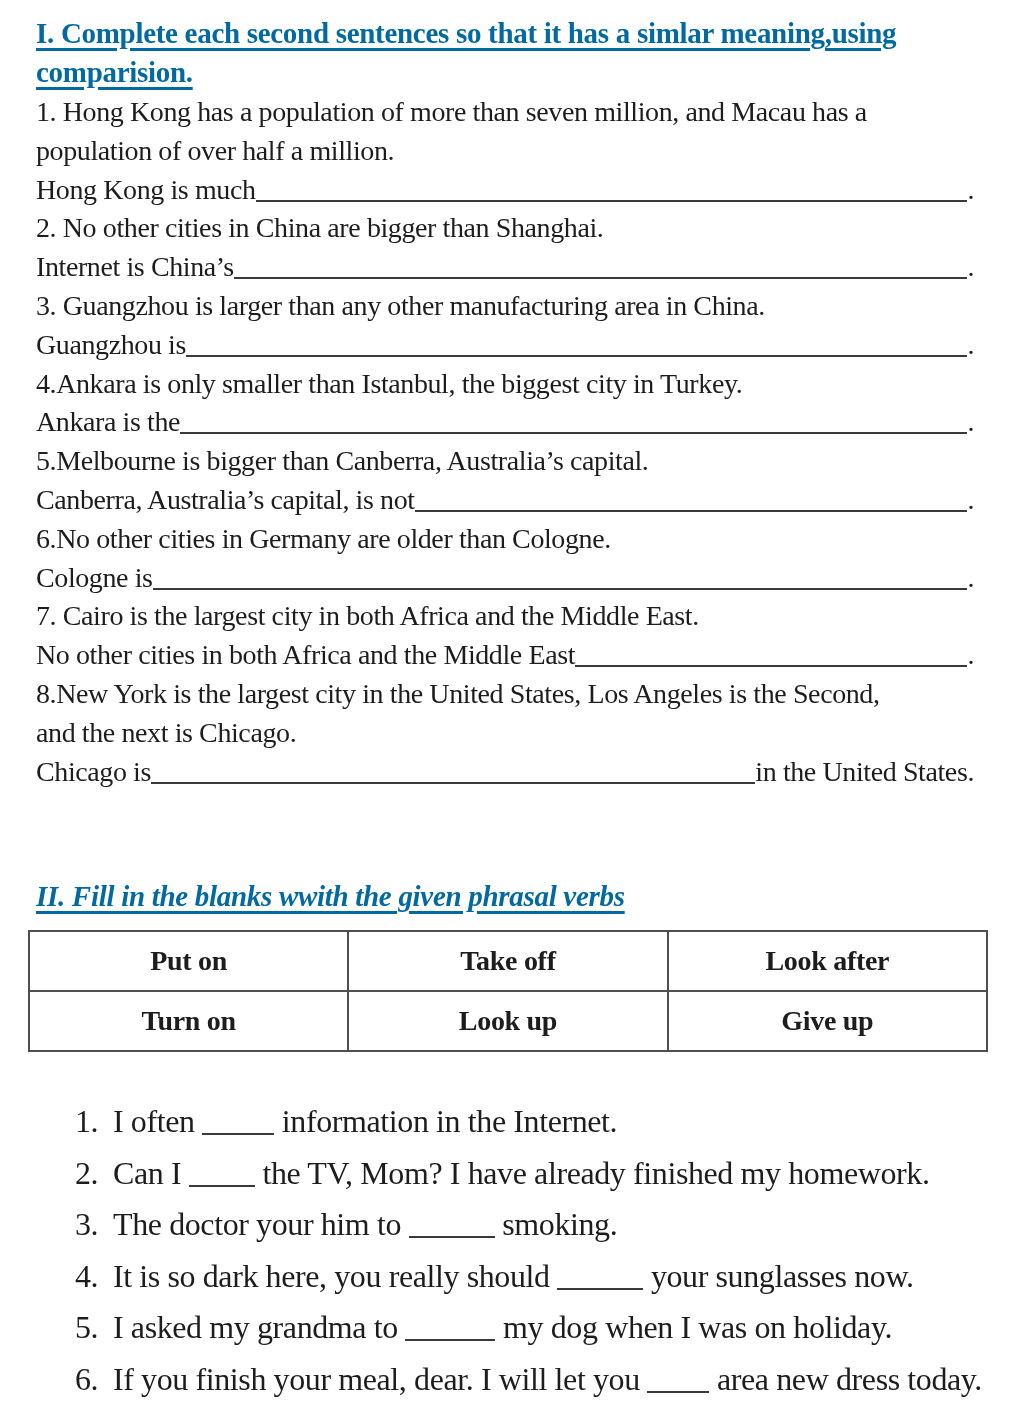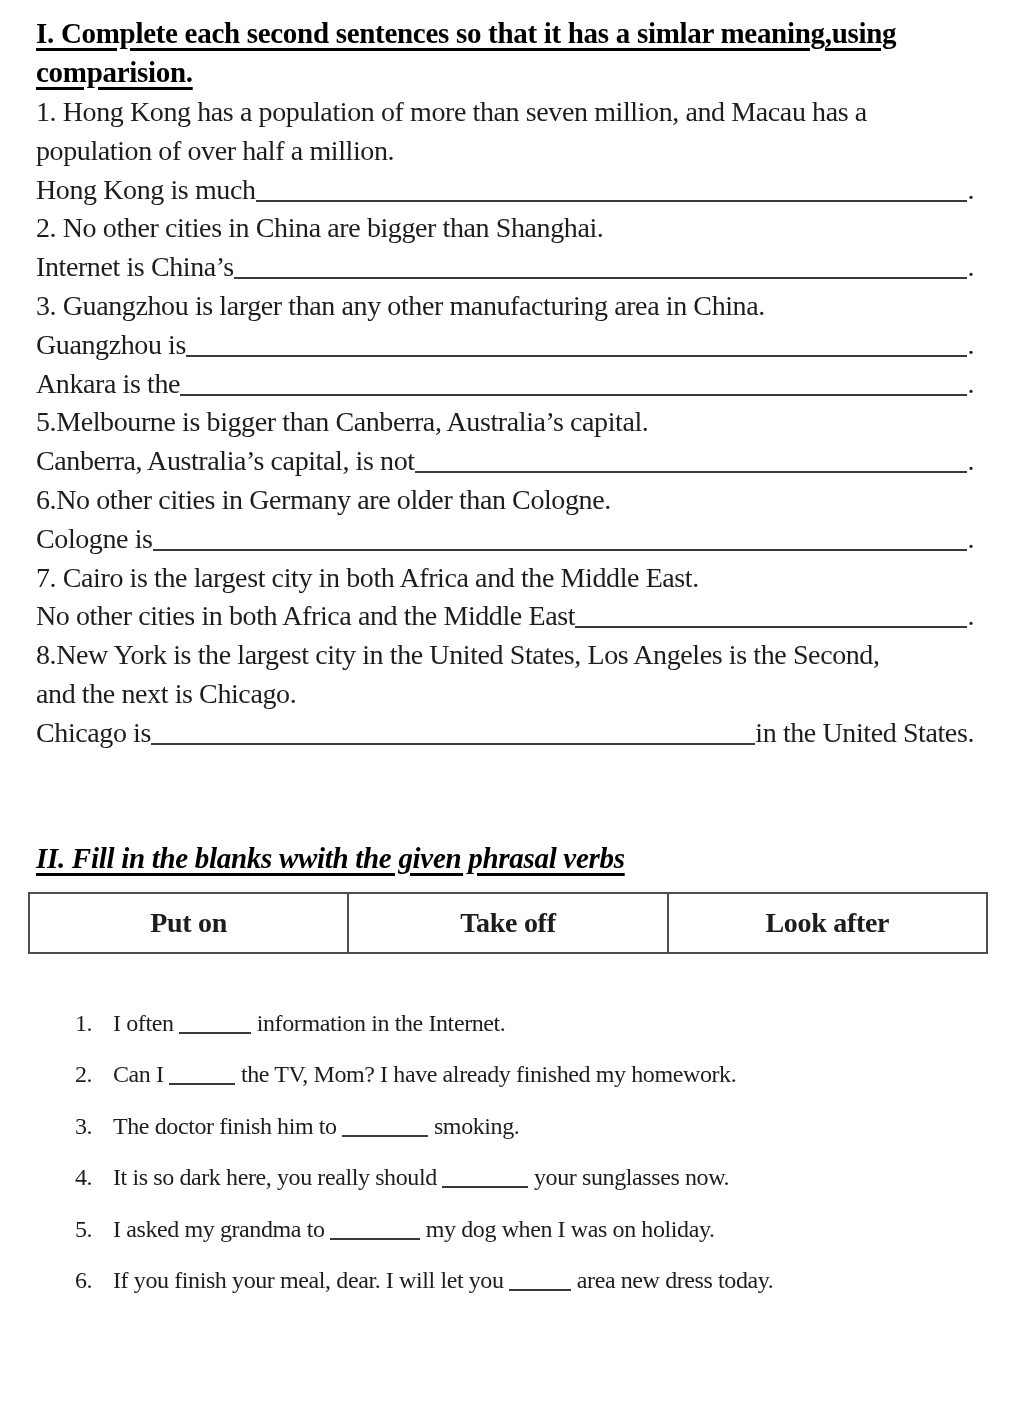--- a/index.html
+++ b/index.html
@@ -12,21 +12,21 @@
     box-sizing: border-box;
     padding: 14px 50px 0 36px;
     font-family: "Liberation Serif", "DejaVu Serif", serif;
     color: #1d1d1d;
     overflow: hidden;
   }
   .h-red {
     font-size: 29px;
     font-weight: bold;
     line-height: 39px;
-    color: #000000;
+    color: #0369a1;
     letter-spacing: -0.3px;
   }
   .h-red .u {
     text-decoration: underline;
     text-decoration-thickness: 2.5px;
     text-underline-offset: 5px;
   }
   .ex1 { margin-top: 1px; }
   .body-line {
     font-size: 28px;
@@ -61,21 +61,21 @@
     height: 34px;
     text-align: center;
     vertical-align: middle;
     font-size: 28px;
     font-weight: bold;
     letter-spacing: -0.3px;
     padding: 12px;
   }
   .fill-list { margin-top: 54px; margin-left: 39px; }
   .li {
-    font-size: 24px;
+    font-size: 32px;
     line-height: 31px;
     letter-spacing: -0.4px;
     margin-bottom: 20.5px;
     white-space: nowrap;
   }
   .num { display: inline-block; width: 38px; }
   .blank2 {
     display: inline-block;
     height: 0;
     border-bottom: 2px solid #3a3a3a;
@@ -120,20 +120,21 @@
     <div>
       <div class="body-line">3. Guangzhou is larger than any other manufacturing area in China.</div>
       <div class="answer-line">
         <span class="txt">Guangzhou is</span>
         <span class="blank"></span>
         <span class="txt">.</span>
       </div>
     </div>
 
     <div>
+      <div class="body-line">4.Ankara is only smaller than Istanbul, the biggest city in Turkey.</div>
       <div class="answer-line">
         <span class="txt">Ankara is the</span>
         <span class="blank"></span>
         <span class="txt">.</span>
       </div>
     </div>
 
     <div>
       <div class="body-line">5.Melbourne is bigger than Canberra, Australia’s capital.</div>
       <div class="answer-line">
@@ -175,39 +176,44 @@
 
   <div class="h-red h2-row"><span class="u">II. Fill in the blanks wwith the given phrasal verbs</span></div>
 
   <table class="pv">
     <tbody>
         <tr>
       <td>Put on</td>
       <td>Take off</td>
       <td>Look after</td>
     </tr>
+    <tr>
+      <td>Turn on</td>
+      <td>Look up</td>
+      <td>Give up</td>
+    </tr>
   </tbody>
     </table>
 
   <div class="fill-list">
 
     <div class="li">
       <span class="num">1.</span><span>I often</span>
       <span class="blank2 w1"></span>
       <span>information in the Internet.</span>
     </div>
 
     <div class="li">
       <span class="num">2.</span><span>Can I</span>
       <span class="blank2 w2"></span>
       <span>the TV, Mom? I have already finished my homework.</span>
     </div>
 
     <div class="li">
-      <span class="num">3.</span><span>The doctor finish him to</span>
+      <span class="num">3.</span><span>The doctor your him to</span>
       <span class="blank2 w3"></span>
       <span>smoking.</span>
     </div>
 
     <div class="li">
       <span class="num">4.</span><span>It is so dark here, you really should</span>
       <span class="blank2 w4"></span>
       <span>your sunglasses now.</span>
     </div>
 

